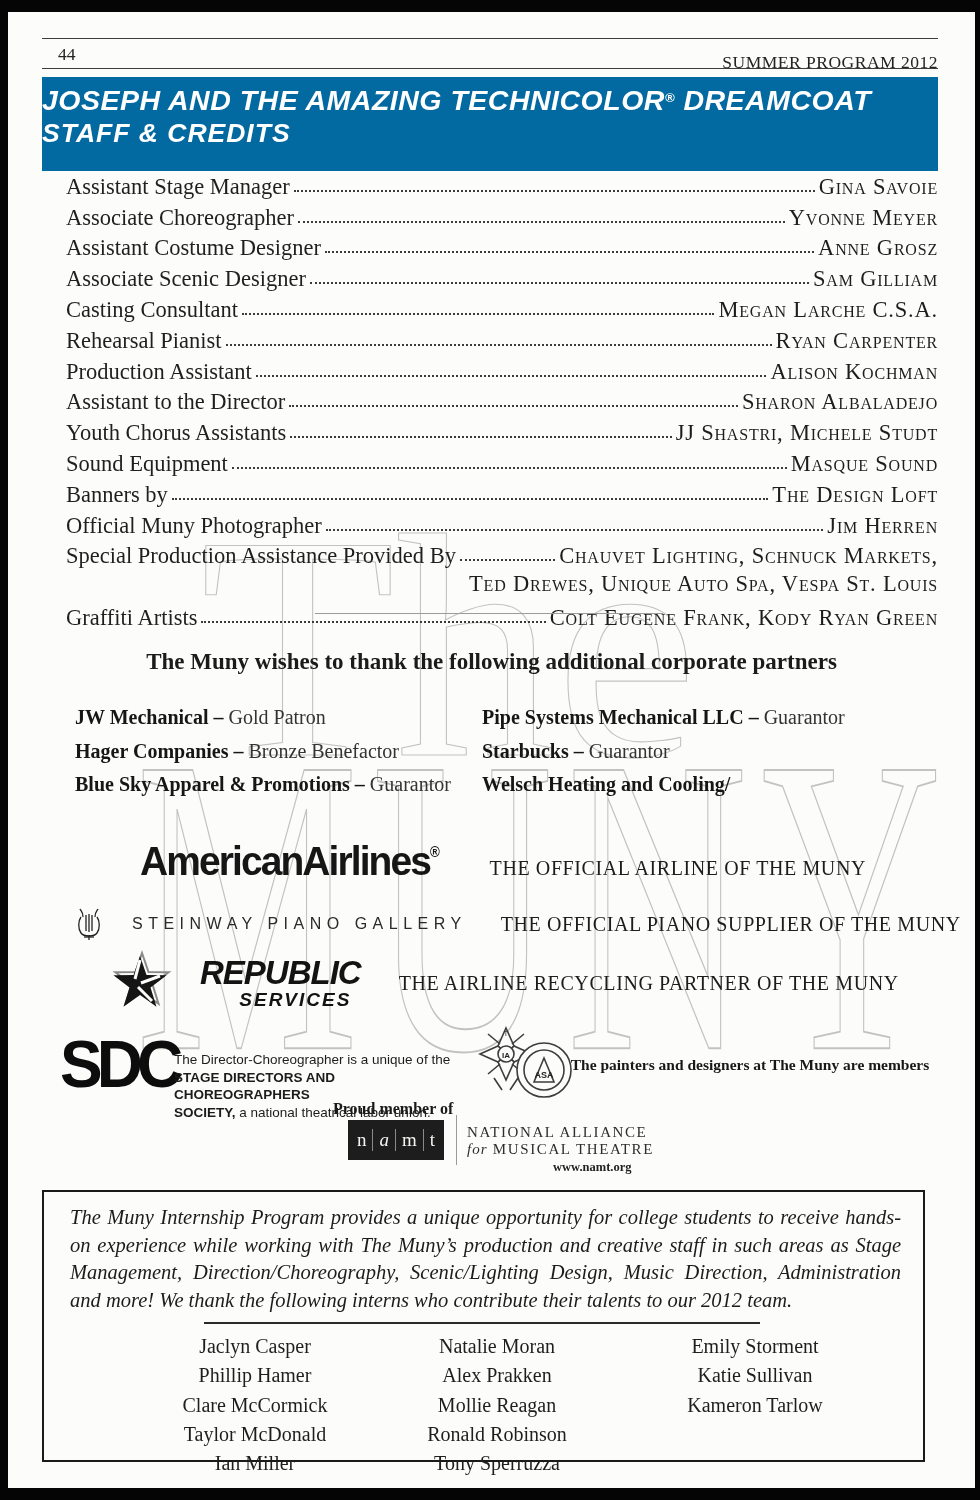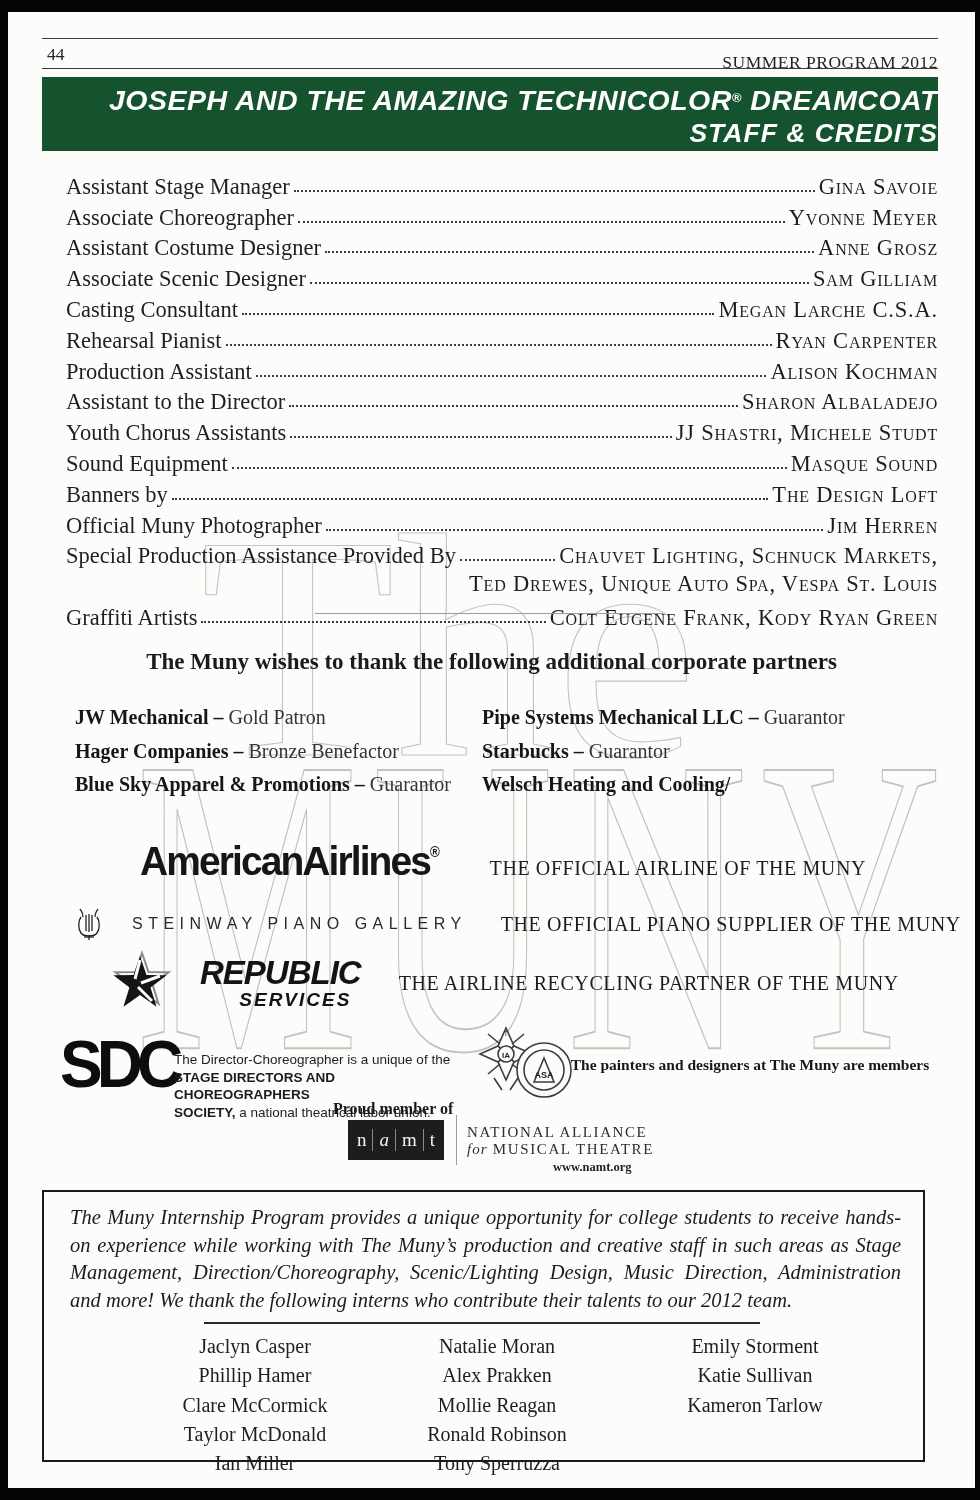--- a/index.html
+++ b/index.html
@@ -13,26 +13,26 @@
       font-family:"Liberation Serif",serif;}
   .wm1{left:192px;top:475px;font-size:320px;}
   .wm2{left:128px;top:681px;font-size:250px;letter-spacing:14px;transform:scaleY(1.7);transform-origin:top left;}
 
   .content{position:absolute;inset:0;z-index:1;}
   .abs{position:absolute;}
 
   
   .rule{position:absolute;left:34px;right:37px;height:0;border-top:1.5px solid #3c3c3c;}
   .hdr-row{position:absolute;left:34px;right:37px;top:30px;height:26px;font-size:17.5px;color:#232323;}
-  .hdr-left{position:absolute;left:5px;top:2px;}
+  .hdr-left{position:absolute;left:16px;top:2px;}
   .hdr-right{position:absolute;right:0;top:10px;letter-spacing:0.5px;}
 
   
-  .banner{position:absolute;left:34px;right:37px;top:65px;height:74px;background:#14532d;color:#fff;
-          font-family:"Liberation Sans",sans-serif;font-style:italic;font-weight:bold;text-align:right;}
+  .banner{position:absolute;left:34px;right:37px;top:65px;height:94px;background:#0369a1;color:#fff;
+          font-family:"Liberation Sans",sans-serif;font-style:italic;font-weight:bold;text-align:left;}
   .banner .l1{padding-top:7px;font-size:28.5px;letter-spacing:0.5px;}
   .banner .l1 sup{font-size:13px;vertical-align:8px;}
   .banner .l2{font-size:26.5px;margin-top:1px;letter-spacing:1px;}
 
   
   .credits{position:absolute;left:34px;right:37px;top:157px;}
   .credit-row{display:flex;align-items:flex-end;height:30.8px;font-size:22.5px;white-space:nowrap;}
   .credit-role{color:#1f1f1f;margin-left:24px;}
   .leader{flex:1 1 auto;min-width:10px;border-bottom:2.4px dotted #3a3a3a;margin:0 4px 8px 4px;}
   .credit-name{font-variant:small-caps;letter-spacing:0.8px;color:#1d1d1d;}

